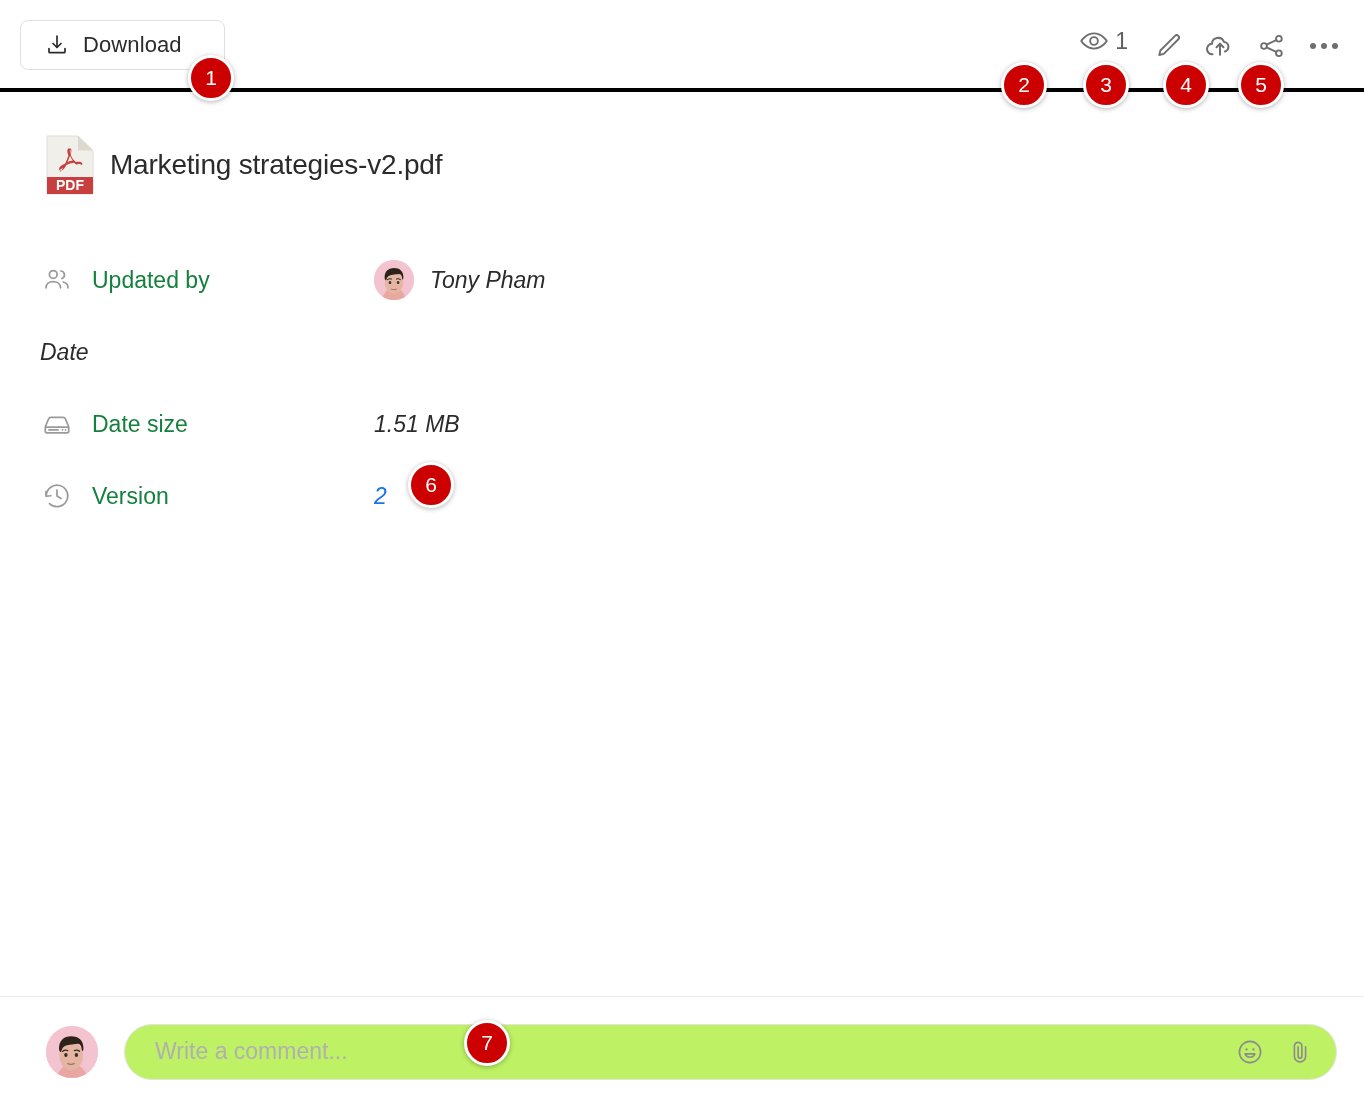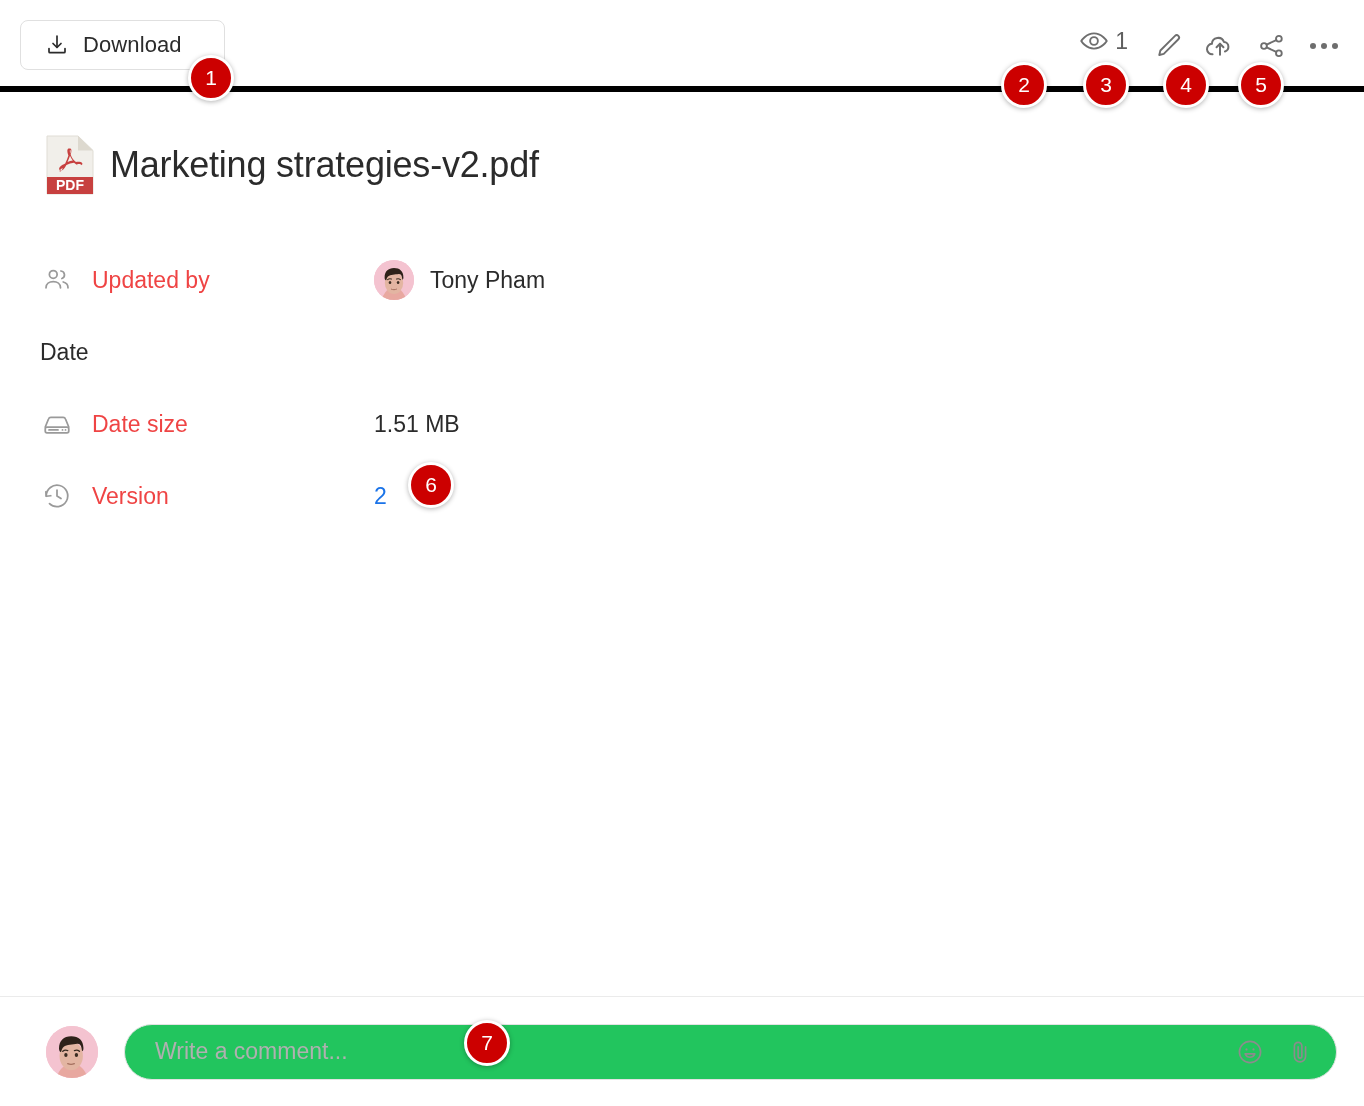--- a/index.html
+++ b/index.html
@@ -18,21 +18,21 @@
     height: 1106px;
     overflow: hidden;
     background: #ffffff;
   }
 
   
   .toolbar {
     position: absolute;
     left: 0; top: 0;
     width: 1364px; height: 92px;
-    border-bottom: 6px solid #000000;
+    border-bottom: 4px solid #000000;
   }
 
   .download-btn {
     position: absolute;
     left: 20px; top: 20px;
     width: 205px; height: 50px;
     border: 1px solid #e0e0e0;
     border-radius: 8px;
     background: #ffffff;
     display: flex;
@@ -94,21 +94,21 @@
     display: flex;
     align-items: center;
     gap: 16px;
   }
   .pdf-icon {
     position: relative;
     width: 48px; height: 60px;
     flex: none;
   }
   .file-title {
-    font-size: 36px;
+    font-size: 28px;
     color: #2b2b2b;
     letter-spacing: -.2px;
     white-space: nowrap;
   }
 
   
   .meta {
     position: absolute;
     left: 40px; top: 244px;
     width: 900px;
@@ -128,28 +128,29 @@
     width: 34px; height: 34px;
     margin-right: 18px;
     display: flex;
     align-items: center;
     justify-content: center;
     color: #9a9a9a;
     flex: none;
   }
   .meta-label-text {
     font-size: 23px;
-    color: #ef4444;
+    color: #15803d;
   }
   .meta-value {
     display: flex;
     align-items: center;
     font-size: 23px;
     color: #2b2b2b;
     gap: 16px;
+    font-style: italic;
   }
   .meta-value.link { color: #1a73e8; cursor: pointer; }
 
   .avatar {
     width: 40px; height: 40px;
     border-radius: 50%;
     overflow: hidden;
     flex: none;
     background: #f4c3d0;
     position: relative;
@@ -172,21 +173,21 @@
     overflow: hidden;
     flex: none;
     background: #f4c3d0;
     position: relative;
   }
   .comment-box {
     flex: 1;
     height: 56px;
     border: 1px solid #e3e3e3;
     border-radius: 28px;
-    background: #22c55e;
+    background: #bef264;
     display: flex;
     align-items: center;
     padding: 0 16px 0 30px;
   }
   .comment-input {
     flex: 1;
     border: none;
     outline: none;
     background: transparent;
     font-family: "Liberation Sans", sans-serif;

